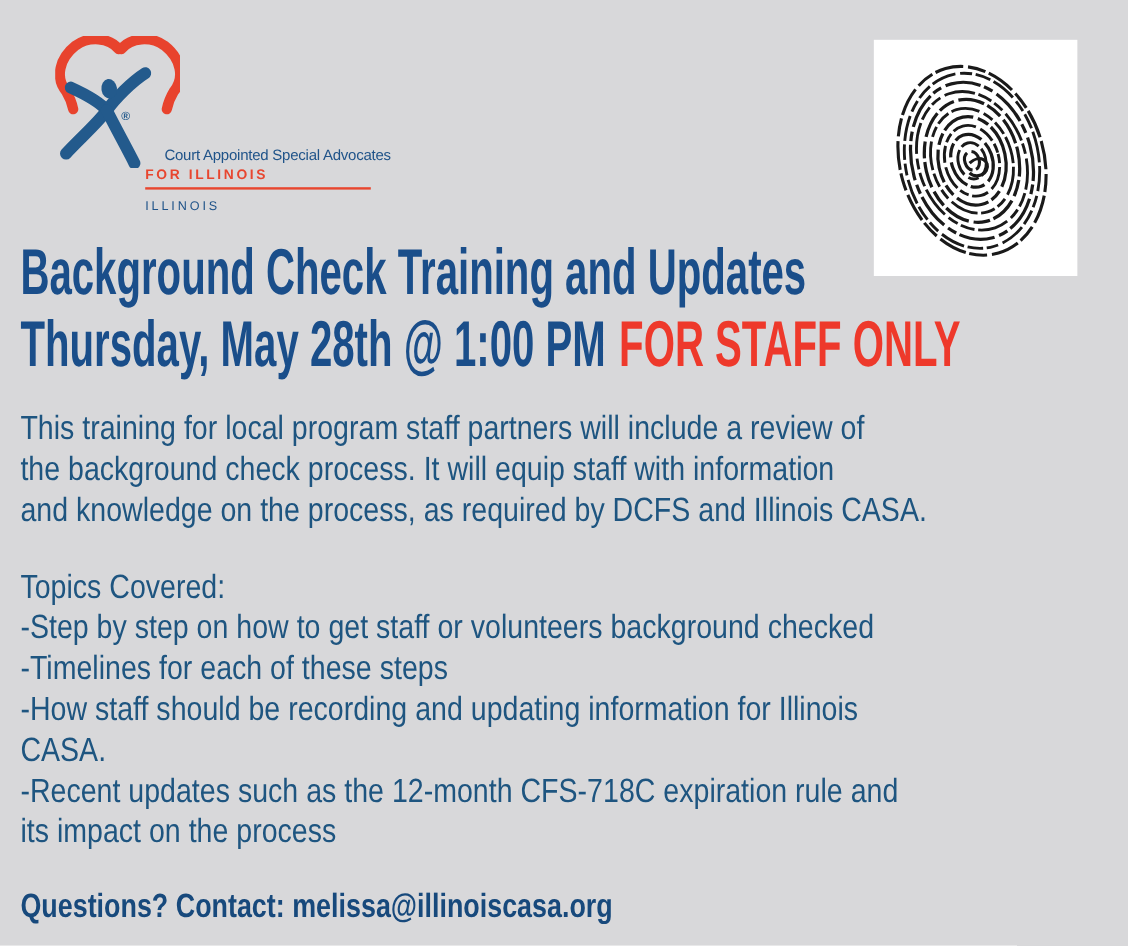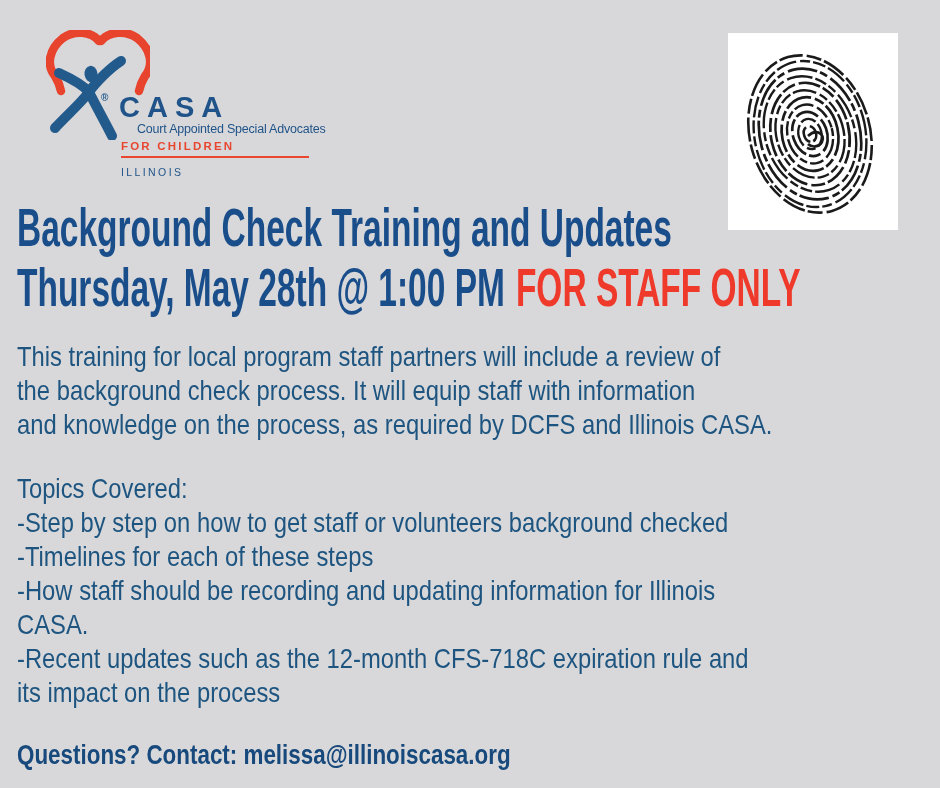--- a/index.html
+++ b/index.html
@@ -82,25 +82,24 @@
       <path d="M13 43 C24 48 37 55 43 62"></path>
       <path d="M43 62 C50 52 64 38 75 31"></path>
       <path d="M9 98 C20 86 36 72 43 62"></path>
       <path d="M43 62 C50 76 60 94 66 106"></path>
     </g>
     <ellipse cx="45" cy="44" rx="6.5" ry="8.2" fill="#235a8c" transform="rotate(-8 45 44)"></ellipse>
   </svg>
 
   <span id="logo-registered">®</span>
 
-  <div id="logo-wordmark">CASA</div>
 
   <div id="logo-tagline">Court Appointed Special Advocates</div>
 
-  <div id="logo-program">FOR CHILDREN</div>
+  <div id="logo-program">FOR ILLINOIS</div>
 
   <div id="logo-divider"></div>
 
   <div id="logo-state">ILLINOIS</div>
 
   <svg id="fingerprint" viewBox="0 0 170 197" aria-hidden="true">
     <rect x="0" y="0" width="170" height="197" fill="#ffffff"></rect>
     <g transform="translate(82,101)" fill="none" stroke="#1a1a1a">
       <ellipse rx="6" ry="8" transform="rotate(-18)" stroke-width="2.6" stroke-dasharray="10 3 18 4"></ellipse>
       <ellipse rx="11.5" ry="15.3" transform="rotate(-14)" stroke-width="2.4" stroke-dasharray="16 3 9 4 22 3"></ellipse>

